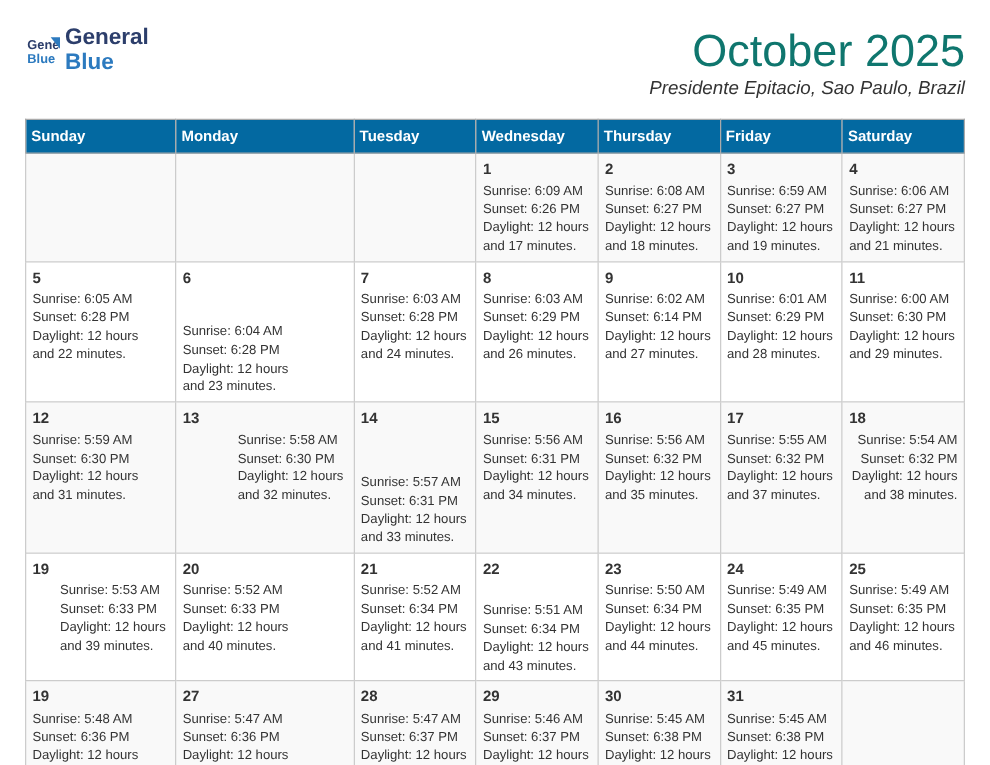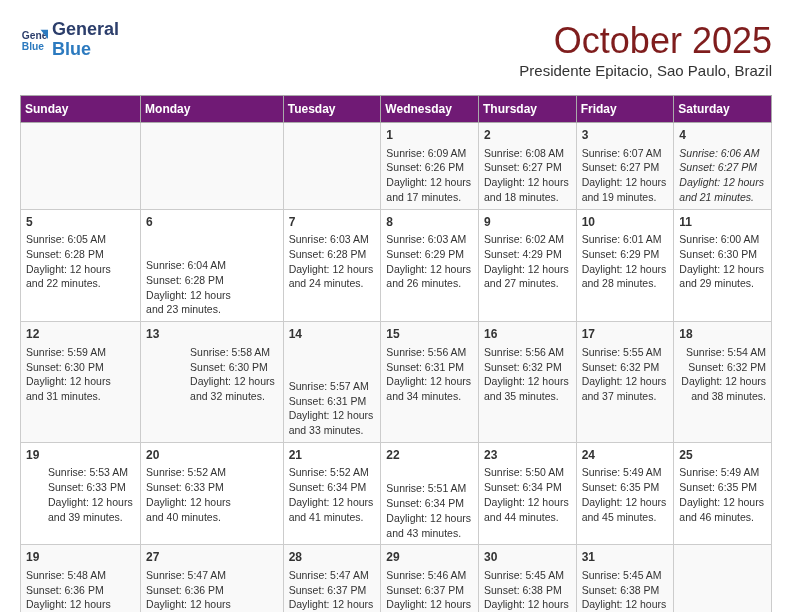--- a/index.html
+++ b/index.html
@@ -30,33 +30,34 @@
     .logo-icon {
       width: 28px;
       height: 28px;
     }
     .title-block {
       text-align: right;
     }
     .month-title {
       font-size: 36px;
       font-weight: normal;
-      color: #7f1d1d;
+      color: #0f766e;
     }
     .subtitle {
       font-size: 15px;
       color: #333;
+      font-style: italic;
     }
     table {
       width: 100%;
       border-collapse: collapse;
       font-size: 11px;
     }
     thead tr th {
-      background-color: #701a75;
+      background-color: #0369a1;
       color: #fff;
       padding: 6px 4px;
       text-align: left;
       font-size: 12px;
       font-weight: bold;
       border: 1px solid #aaa;
     }
     tbody tr td {
       vertical-align: top;
       border: 1px solid #ccc;
@@ -131,28 +132,28 @@
         </td>
         <td>
           <span class="day-num">2</span>
           <div class="day-info" style="white-space: pre-line;">Sunrise: 6:08 AM
 Sunset: 6:27 PM
 Daylight: 12 hours
 and 18 minutes.</div>
         </td>
         <td>
           <span class="day-num">3</span>
-          <div class="day-info" style="white-space: pre-line;">Sunrise: 6:07 AM
+          <div class="day-info" style="white-space: pre-line;">Sunrise: 6:59 AM
 Sunset: 6:27 PM
 Daylight: 12 hours
 and 19 minutes.</div>
         </td>
         <td>
           <span class="day-num">4</span>
-          <div class="day-info" style="white-space: pre-line; font-style: italic;">Sunrise: 6:06 AM
+          <div class="day-info" style="white-space: pre-line;">Sunrise: 6:06 AM
 Sunset: 6:27 PM
 Daylight: 12 hours
 and 21 minutes.</div>
         </td>
       </tr>
       <tr>
         <td>
           <span class="day-num">5</span>
           <div class="day-info" style="white-space: pre-line;">Sunrise: 6:05 AM
 Sunset: 6:28 PM
@@ -176,21 +177,21 @@
         <td>
           <span class="day-num">8</span>
           <div class="day-info" style="white-space: pre-line;">Sunrise: 6:03 AM
 Sunset: 6:29 PM
 Daylight: 12 hours
 and 26 minutes.</div>
         </td>
         <td>
           <span class="day-num">9</span>
           <div class="day-info" style="white-space: pre-line;">Sunrise: 6:02 AM
-Sunset: 4:29 PM
+Sunset: 6:14 PM
 Daylight: 12 hours
 and 27 minutes.</div>
         </td>
         <td>
           <span class="day-num">10</span>
           <div class="day-info" style="white-space: pre-line;">Sunrise: 6:01 AM
 Sunset: 6:29 PM
 Daylight: 12 hours
 and 28 minutes.</div>
         </td>

